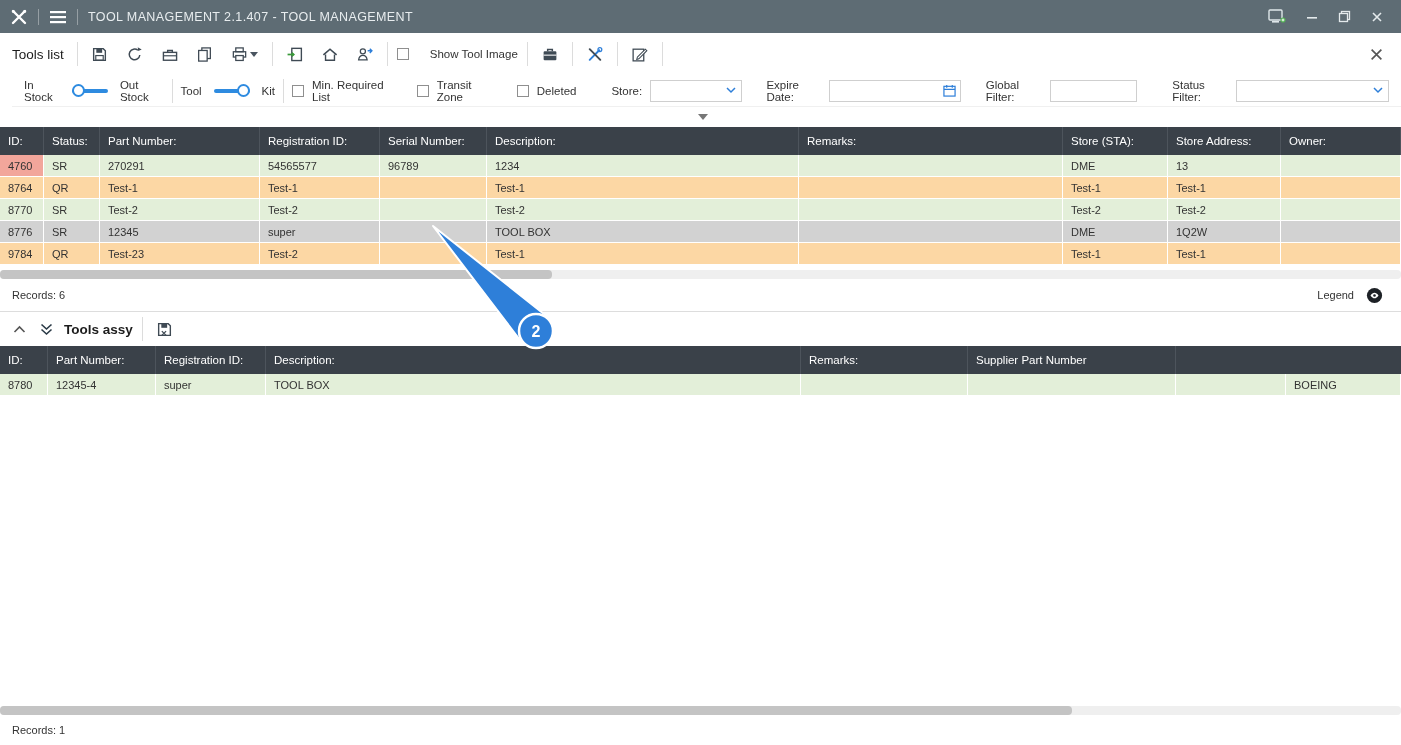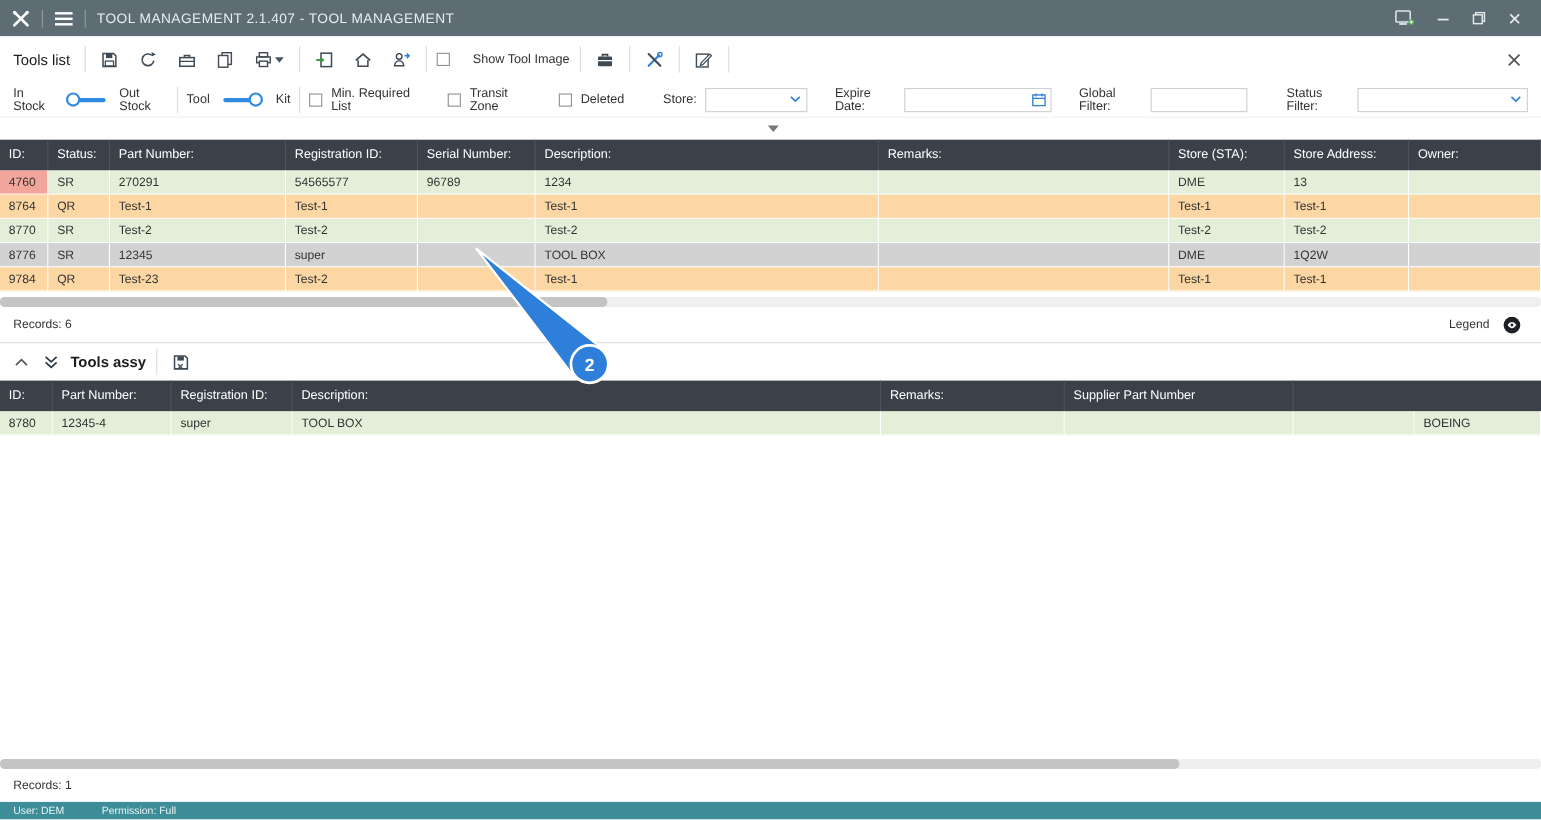--- a/index.html
+++ b/index.html
@@ -18,21 +18,21 @@
   .toolbar { height:42px; display:flex; align-items:center; padding:0 12px; gap:9px; flex:0 0 auto; background:#fff; }
   .panel-title { font-weight:normal; font-size:13.5px; color:#1c1c1c; margin-right:4px; }
   .vsep { width:1px; height:24px; background:#dcdcdc; flex:0 0 auto; }
   .icon-btn { width:26px; height:26px; display:flex; align-items:center; justify-content:center; cursor:pointer; }
   .caret-down { width:0; height:0; border-left:4px solid transparent; border-right:4px solid transparent; border-top:5px solid #4a5560; margin-left:2px; }
   .chk { width:12px; height:12px; border:1px solid #8f8f8f; background:#fff; flex:0 0 auto; }
   .chk-label { font-size:11.5px; color:#333; margin-left:12px; }
   .toolbar-close { margin-left:auto; }
 
   
-  .filterbar { height:32px; display:flex; align-items:center; padding:0 12px; gap:8px; font-size:11.5px; color:#333; flex:0 0 auto; border-bottom:1px solid #f0f0f0; }
+  .filterbar { height:32px; display:flex; align-items:center; padding:0 12px; gap:8px; font-size:11.5px; color:#333; flex:0 0 auto; border-bottom:1px solid #f0f0f0;margin-left:12px; }
   .toggle { width:36px; height:14px; position:relative; margin:0 4px; cursor:pointer; flex:0 0 auto; }
   .toggle .track { position:absolute; top:5px; left:0; right:0; height:4px; background:#2e8be0; border-radius:2px; }
   .toggle .knob { position:absolute; top:0; width:13px; height:13px; background:#fff; border:2px solid #2e8be0; border-radius:50%; }
   .knob-left { left:0; } .knob-right { right:0; }
   .f-gap { width:10px; } .f-gap-lg { width:22px; }
   .sel { height:22px; background:#fff; border:1px solid #cfcfcf; display:flex; align-items:center; justify-content:flex-end; padding-right:5px; cursor:pointer; }
   .inp { height:22px; background:#fff; border:1px solid #cfcfcf; display:flex; align-items:center; justify-content:flex-end; padding-right:4px; }
 
   
   .collapse-strip { height:20px; position:relative; flex:0 0 auto; }
@@ -404,24 +404,20 @@
   <div class="filler"></div>
 
   <div class="hscroll" style="margin-top:0;">
     <span class="hthumb" style="left:0; width:1072px;"></span>
   </div>
 
   <div class="records-bottom">
     <span>Records: 1</span>
   </div>
 
-  <div class="footer">
-    <span>User: DEM</span>
-    <span>Permission: Full</span>
-  </div>
 
 </div>
 
 <svg class="annotation" viewBox="0 0 200 160">
   <polygon points="33,21 149,113 123,139" fill="#2e7fd9" stroke="#ffffff" stroke-width="2" stroke-linejoin="round"></polygon>
   <circle cx="136" cy="126" r="17" fill="#2e7fd9" stroke="#ffffff" stroke-width="2.5"></circle>
   <text x="136" y="132" text-anchor="middle" font-family="Liberation Sans, sans-serif" font-size="16" font-weight="bold" fill="#ffffff">2</text>
 </svg>
 
 </body></html>

